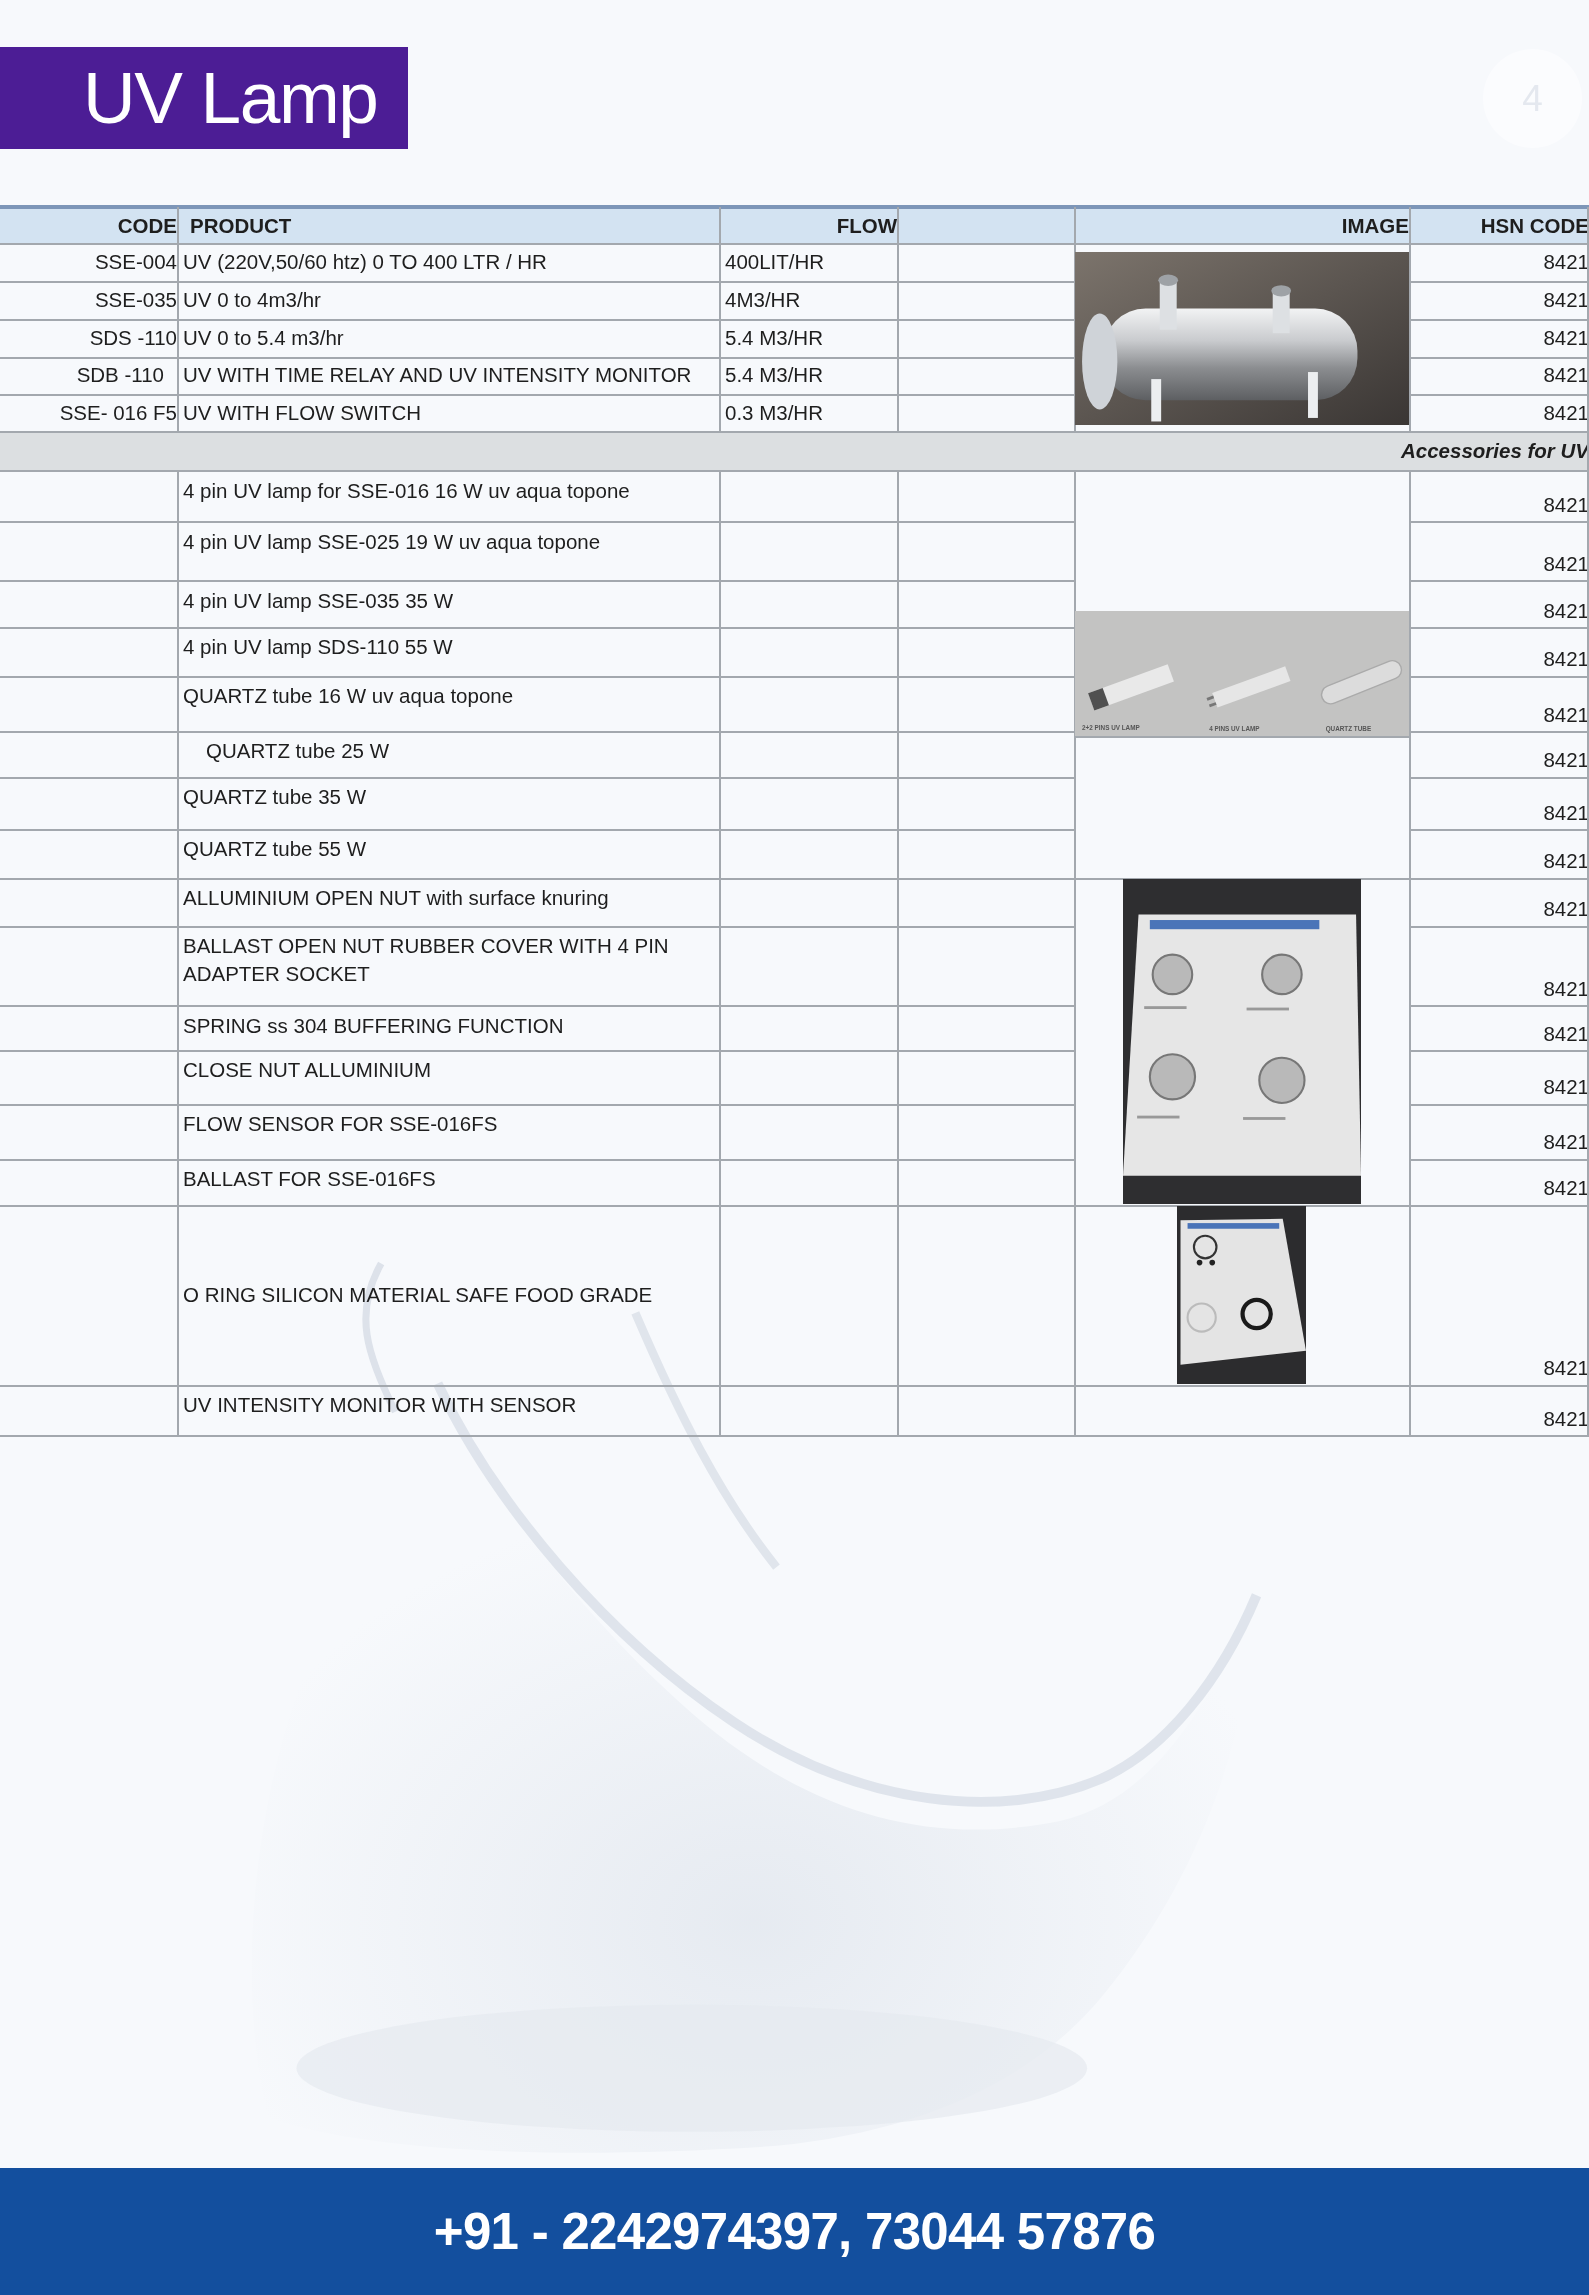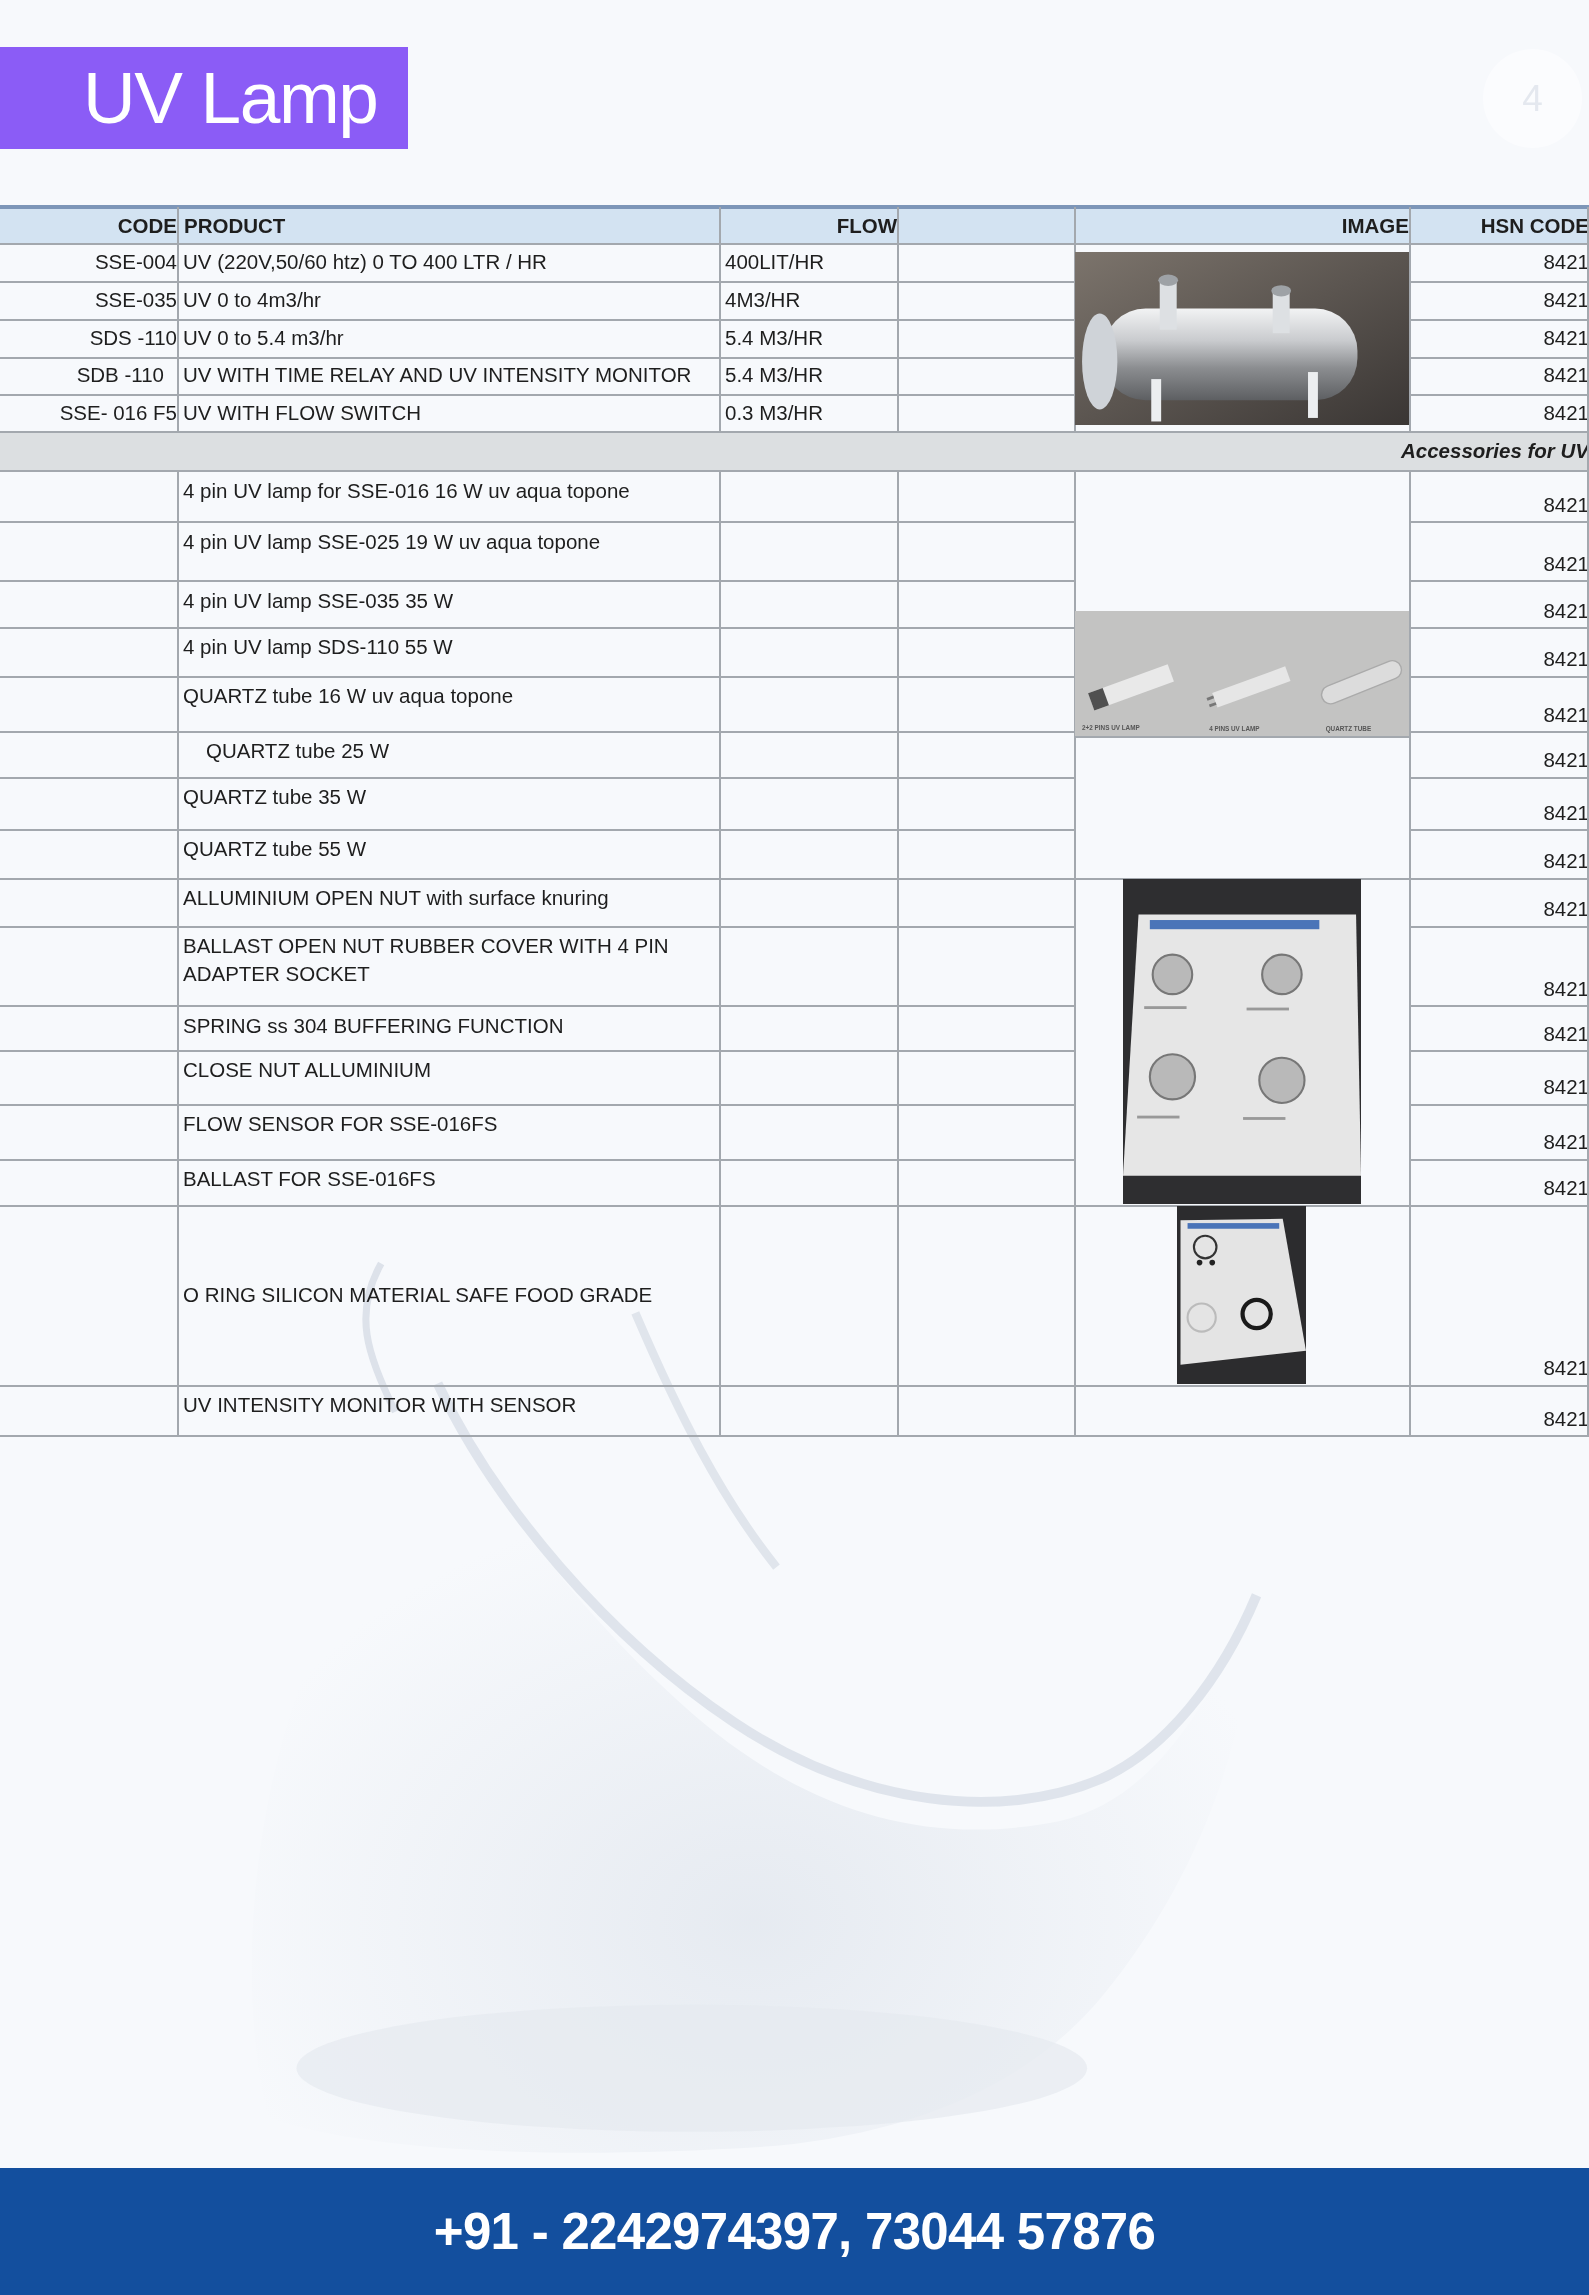--- a/index.html
+++ b/index.html
@@ -8,21 +8,21 @@
     background:#f7f9fc;
     font-family:"Liberation Sans", "DejaVu Sans", sans-serif;
     color:#1e1e1e;
   }
   .splash { position:absolute; left:0; top:1200px; width:1589px; height:967px; pointer-events:none; }
   .page-num {
     position:absolute; left:1483px; top:49px; width:99px; height:99px; border-radius:50%;
     background:#fbfcfe; color:#e4e8ef; font-size:37px; text-align:center; line-height:99px;
   }
   .title-box {
-    position:absolute; left:0; top:47px; width:408px; height:102px; background:#8b5cf6;
+    position:absolute; left:0; top:47px; width:408px; height:102px; background:#4c1d95;
     color:#fff; font-size:73px; line-height:102px; box-sizing:border-box; padding-left:83px;
     letter-spacing:-1.4px;
   }
   .hline { position:absolute; left:0; width:1589px; height:2.1px; background:#a3a8ae; }
   .hline.top { background:#7d96b8; height:3.5px; }
   .vline { position:absolute; width:2.1px; background:#a3a8ae; }
   .hdr-bg { position:absolute; left:0; top:209px; width:1589px; height:35px; background:#d3e3f2; }
   .acc-bg { position:absolute; left:0; top:431px; width:1589px; height:39px; background:#dcdfe1; }
   .cell {
     position:absolute; font-size:20.5px; line-height:24px; white-space:nowrap;
@@ -56,21 +56,21 @@
 </svg>
 
 <div class="page-num">4</div>
 
 <div class="title-box">UV Lamp</div>
 
 <div class="hdr-bg"></div>
 <div class="acc-bg"></div>
 
 <div class="cell hdr center" style="left:0;width:177px;top:214px;">CODE</div>
-<div class="cell hdr" style="left:184px;top:214px;">PRODUCT</div>
+<div class="cell hdr" style="left:190px;top:214px;">PRODUCT</div>
 <div class="cell hdr center" style="left:719px;width:178px;top:214px;">FLOW</div>
 <div class="cell hdr center" style="left:897px;width:177px;top:214px;"></div>
 <div class="cell hdr center" style="left:1074px;width:335px;top:214px;">IMAGE</div>
 <div class="cell hdr center" style="left:1409px;width:180px;top:214px;">HSN CODE</div>
 
 <div id="main-rows">
     <div class="cell center" style="left:0;width:177px;top:250px;">SSE-004</div>
     <div class="cell" style="left:183px;top:250px;">UV (220V,50/60 htz) 0 TO 400 LTR / HR</div>
     <div class="cell" style="left:725px;top:250px;">400LIT/HR</div>
     <div class="cell center" style="left:1409px;width:180px;top:250px;">8421</div>

